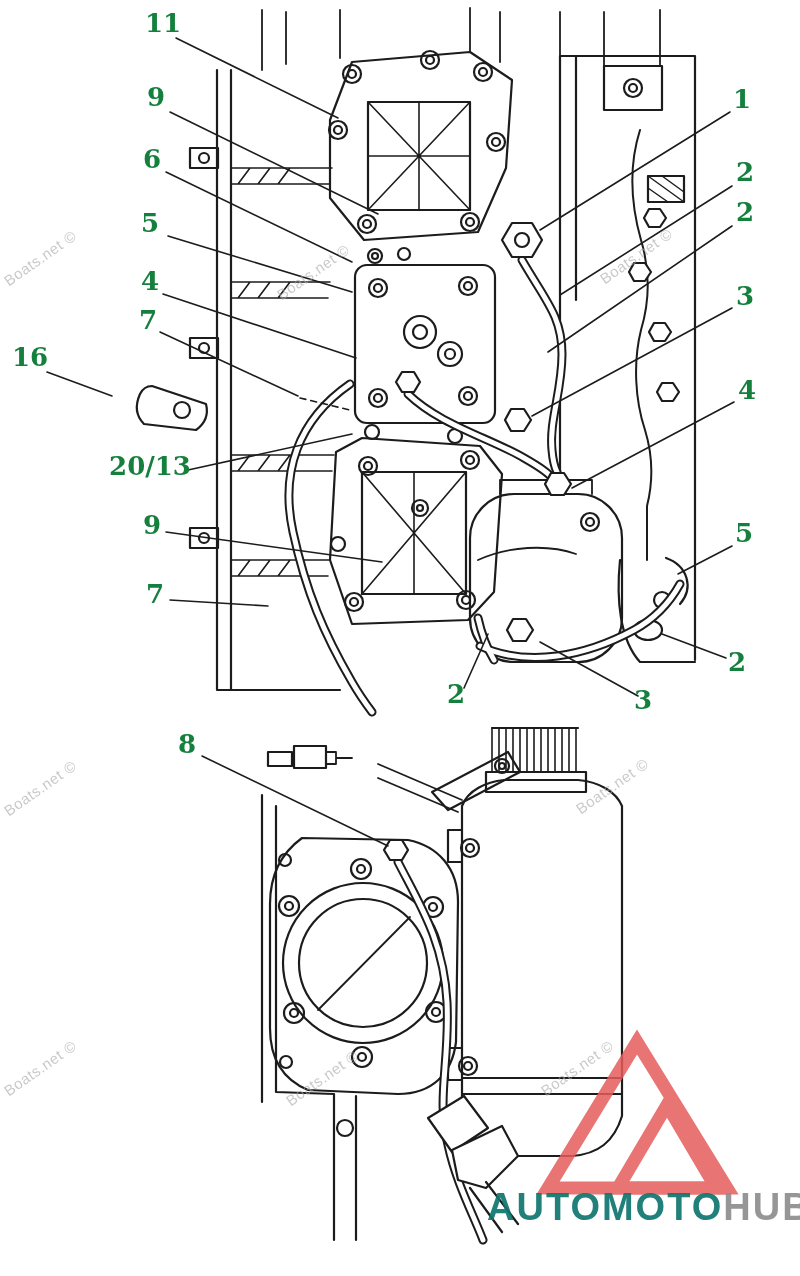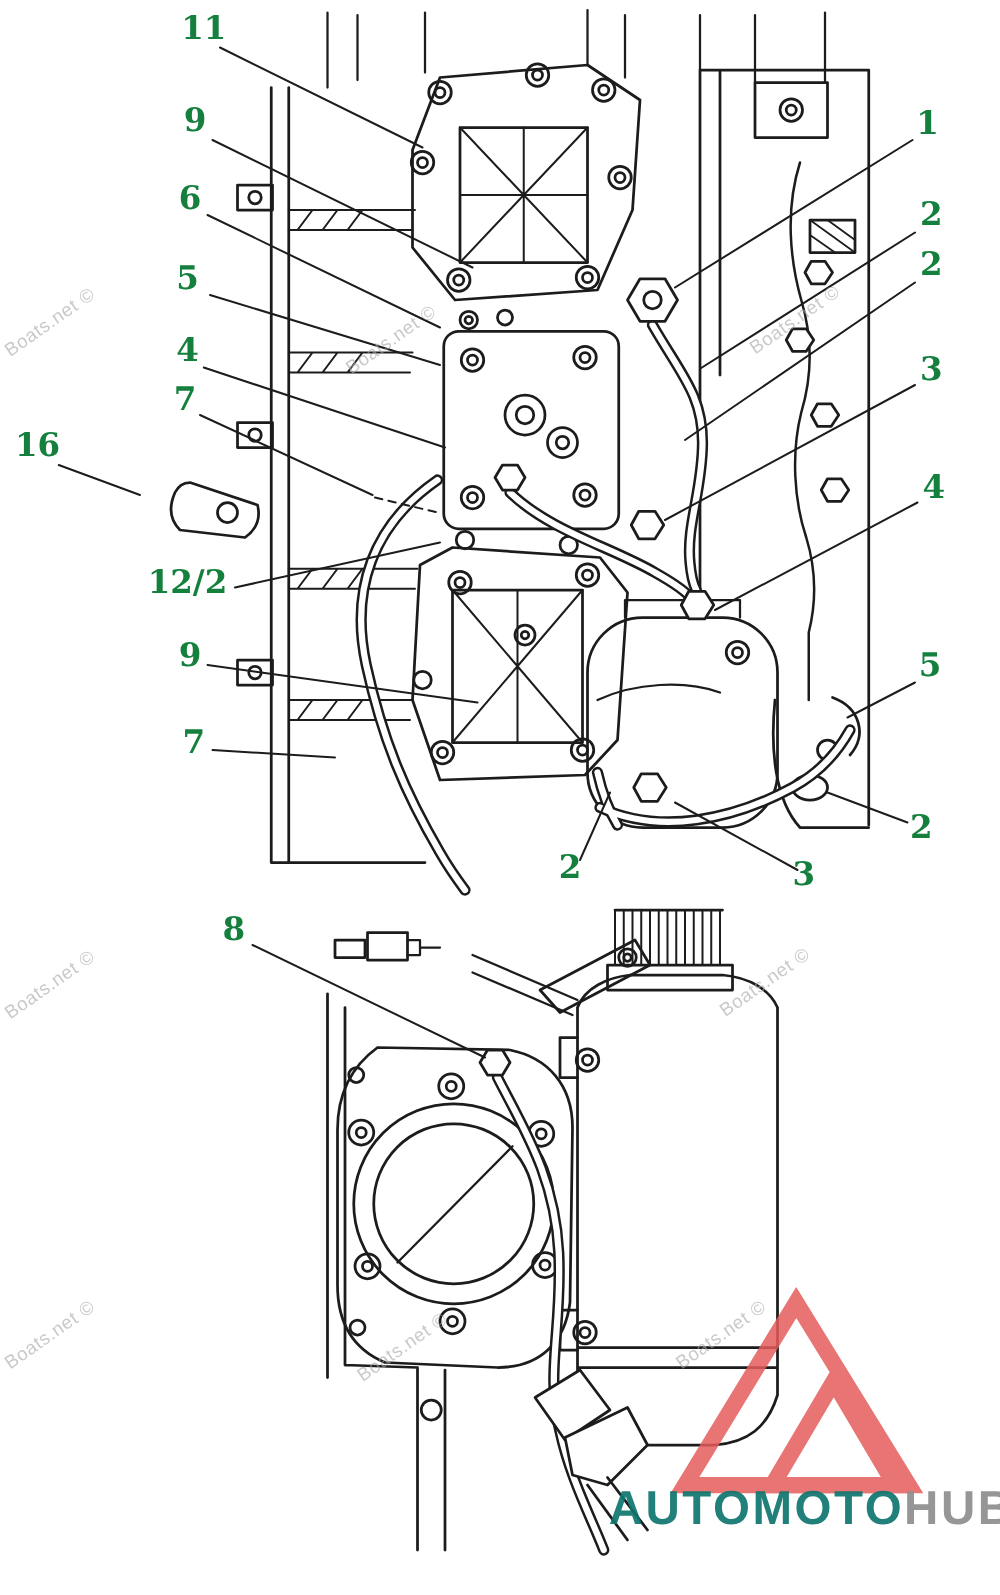--- a/index.html
+++ b/index.html
@@ -271,21 +271,21 @@
     </g>
   </svg>
 
   <div class="callout" style="left:163px;top:23px">11</div>
   <div class="callout" style="left:156px;top:97px">9</div>
   <div class="callout" style="left:152px;top:159px">6</div>
   <div class="callout" style="left:150px;top:223px">5</div>
   <div class="callout" style="left:150px;top:281px">4</div>
   <div class="callout" style="left:148px;top:320px">7</div>
   <div class="callout" style="left:30px;top:357px">16</div>
-  <div class="callout" style="left:150px;top:466px">12/2</div>
+  <div class="callout" style="left:150px;top:466px">20/13</div>
   <div class="callout" style="left:152px;top:525px">9</div>
   <div class="callout" style="left:155px;top:594px">7</div>
   <div class="callout" style="left:742px;top:99px">1</div>
   <div class="callout" style="left:745px;top:172px">2</div>
   <div class="callout" style="left:745px;top:212px">2</div>
   <div class="callout" style="left:745px;top:296px">3</div>
   <div class="callout" style="left:747px;top:390px">4</div>
   <div class="callout" style="left:744px;top:533px">5</div>
   <div class="callout" style="left:737px;top:662px">2</div>
   <div class="callout" style="left:456px;top:694px">2</div>

